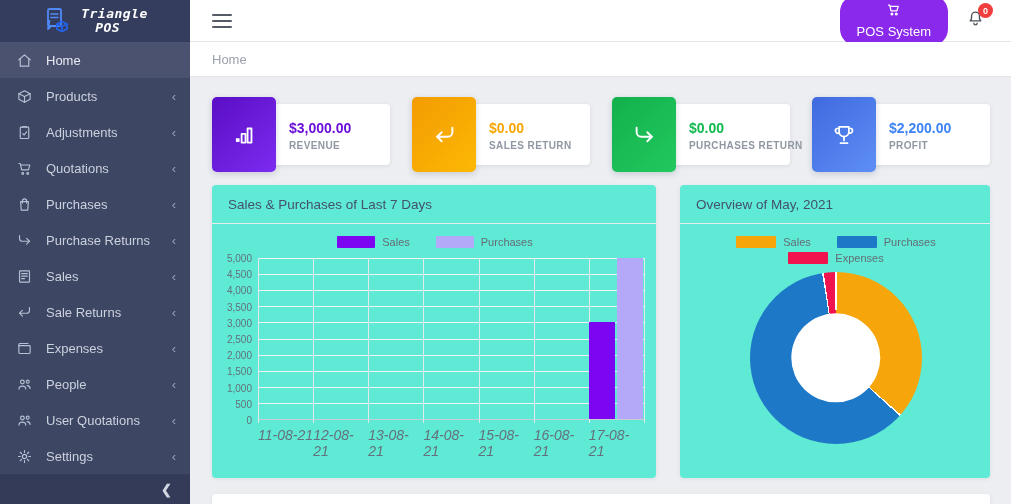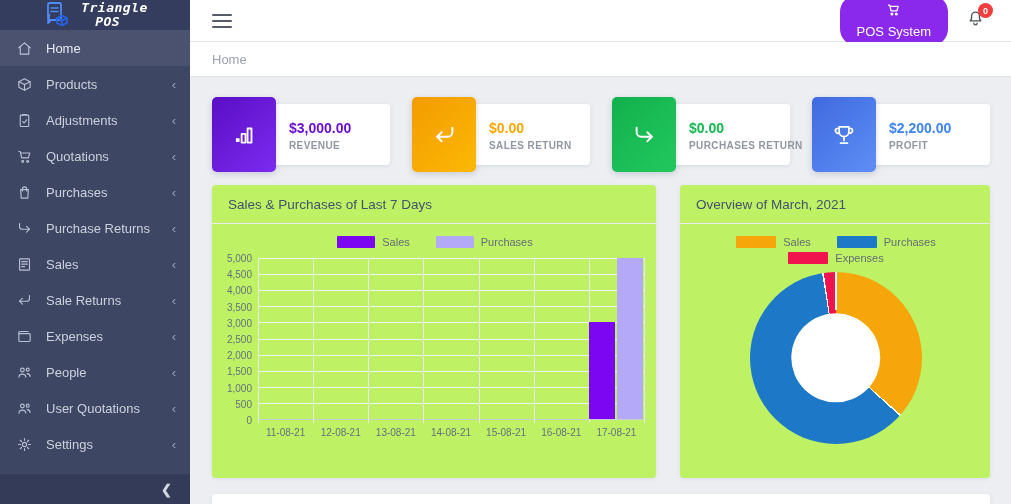--- a/index.html
+++ b/index.html
@@ -12,21 +12,21 @@
   }
   .icon { display: inline-flex; align-items: center; justify-content: center; }
   .icon svg { display: block; }
 
   
   .sidebar {
     position: absolute; left: 0; top: 0; width: 190px; height: 504px;
     background: #3d4663; display: flex; flex-direction: column; z-index: 5;
   }
   .logo-area {
-    height: 30px; background: #353d5e; display: flex; align-items: center;
+    height: 42px; background: #353d5e; display: flex; align-items: center;
     justify-content: center; gap: 11px; color: #fff; flex: none;
   }
   .logo-text {
     font-family: "DejaVu Sans Mono", monospace; font-style: italic; font-weight: bold;
     font-size: 13px; line-height: 1.05; letter-spacing: 0.5px;
   }
   .logo-text .l2 { padding-left: 14px; }
   .menu { flex: 1 1 auto; overflow: hidden; }
   .menu-item {
     height: 36px; display: flex; align-items: center; padding: 0 14px 0 15px;
@@ -95,21 +95,21 @@
     position: absolute; left: 0; top: 0; width: 64px; height: 75px; border-radius: 5px;
     display: flex; align-items: center; justify-content: center; color: #fff;
     box-shadow: 0 2px 6px rgba(40,50,70,.18);
   }
   .stat-text { position: absolute; left: 77px; top: 50%; transform: translateY(-50%); }
   .stat-value { font-size: 14px; font-weight: bold; }
   .stat-label { font-size: 10px; font-weight: bold; color: #9097a2; letter-spacing: .4px; margin-top: 4px; white-space: nowrap; }
 
   .charts-row { display: flex; gap: 24px; }
   .chart-card {
-    background: #bef264; border-radius: 4px; box-shadow: 0 1px 4px rgba(40,50,70,.08);
+    background: #5eead4; border-radius: 4px; box-shadow: 0 1px 4px rgba(40,50,70,.08);
     height: 293px;
   }
   .bar-card { width: 444px; flex: none; }
   .donut-card { width: 310px; flex: none; }
   .chart-card-header {
     padding: 12px 16px 11px 16px; font-size: 13.5px; color: #44516e;
     border-bottom: 1px solid #e8eaed;
   }
   .chart-body { padding: 12px 8px 0 10px; }
 
@@ -125,21 +125,21 @@
     font-size: 10px; color: #65707d; white-space: nowrap;
   }
   .bar-plot {
     position: relative; flex: 1; height: 162px;
     border-bottom: 1px solid #c9ccd2; margin-right: 4px;
   }
   .hgrid { position: absolute; left: 0; right: 0; height: 1px; background: #f2f3f5; }
   .vgrid { position: absolute; top: 0; bottom: -4px; width: 1px; background: #e7e8ec; }
   .bar { position: absolute; bottom: 0; width: 26px; }
   .x-labels { display: flex; margin-left: 36px; margin-right: 4px; padding-top: 7px; }
-  .x-labels span { flex: 1; text-align: center; font-size: 10px; color: #65707d; }
+  .x-labels span { flex: 1; text-align: left; font-size: 14px; color: #65707d; font-style: italic; }
 
   .donut-wrap { display: flex; justify-content: center; margin-top: 8px; }
   .donut { width: 172px; height: 172px; border-radius: 50%; position: relative; }
   .donut::after {
     content: ""; position: absolute; left: 50%; top: 50%; width: 52%; height: 52%;
     transform: translate(-50%,-50%); background: #fff; border-radius: 50%;
   }
 
   .bottom-card {
     margin-top: 16px; height: 40px; background: #fff;
@@ -457,21 +457,21 @@
             <span>13-08-21</span>
             <span>14-08-21</span>
             <span>15-08-21</span>
             <span>16-08-21</span>
             <span>17-08-21</span>
           </div>
       </div>
     </section>
 
     <section class="chart-card donut-card">
-      <div class="chart-card-header">Overview of March, 2021</div>
+      <div class="chart-card-header">Overview of May, 2021</div>
       <div class="chart-body">
         <div class="legend-rows" id="donut-legend">
   <div class="legend">
     <span class="lg-item">
       <span class="lg-swatch" style="width:40px;background:#f6a50b"></span>
                 <span>Sales</span>
     </span>
     <span class="lg-item">
       <span class="lg-swatch" style="width:40px;background:#1e78c8"></span>
                 <span>Purchases</span>

